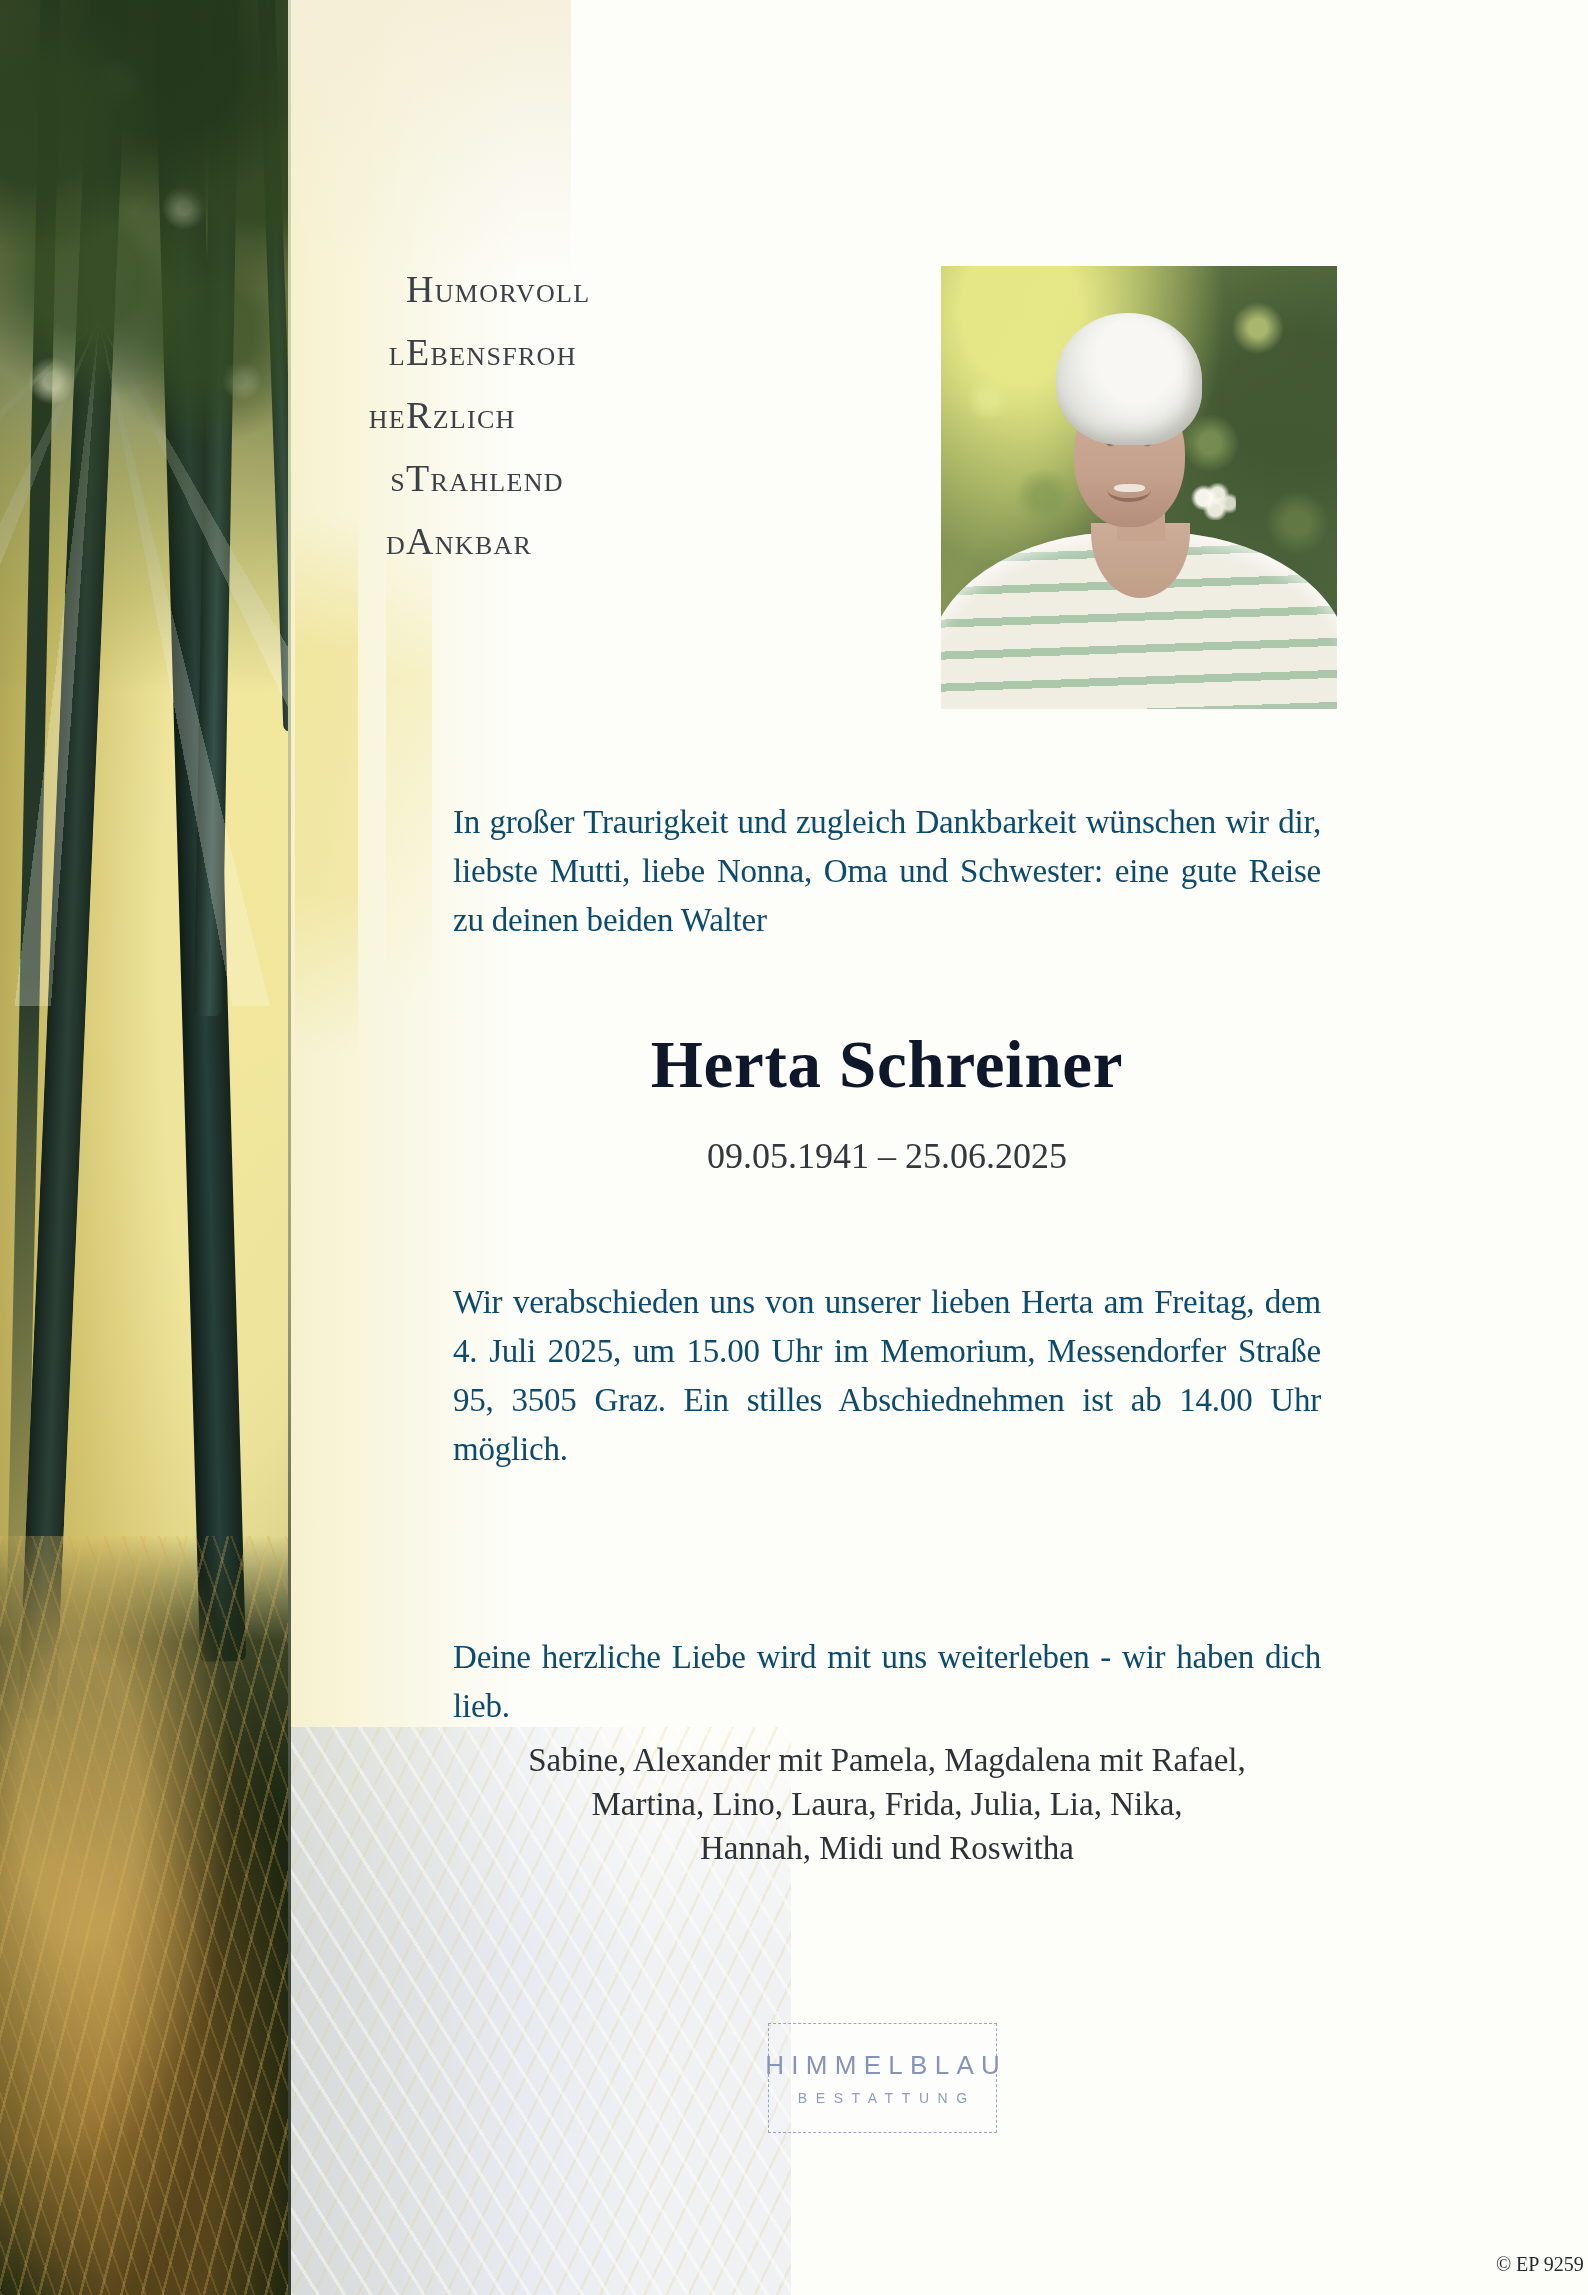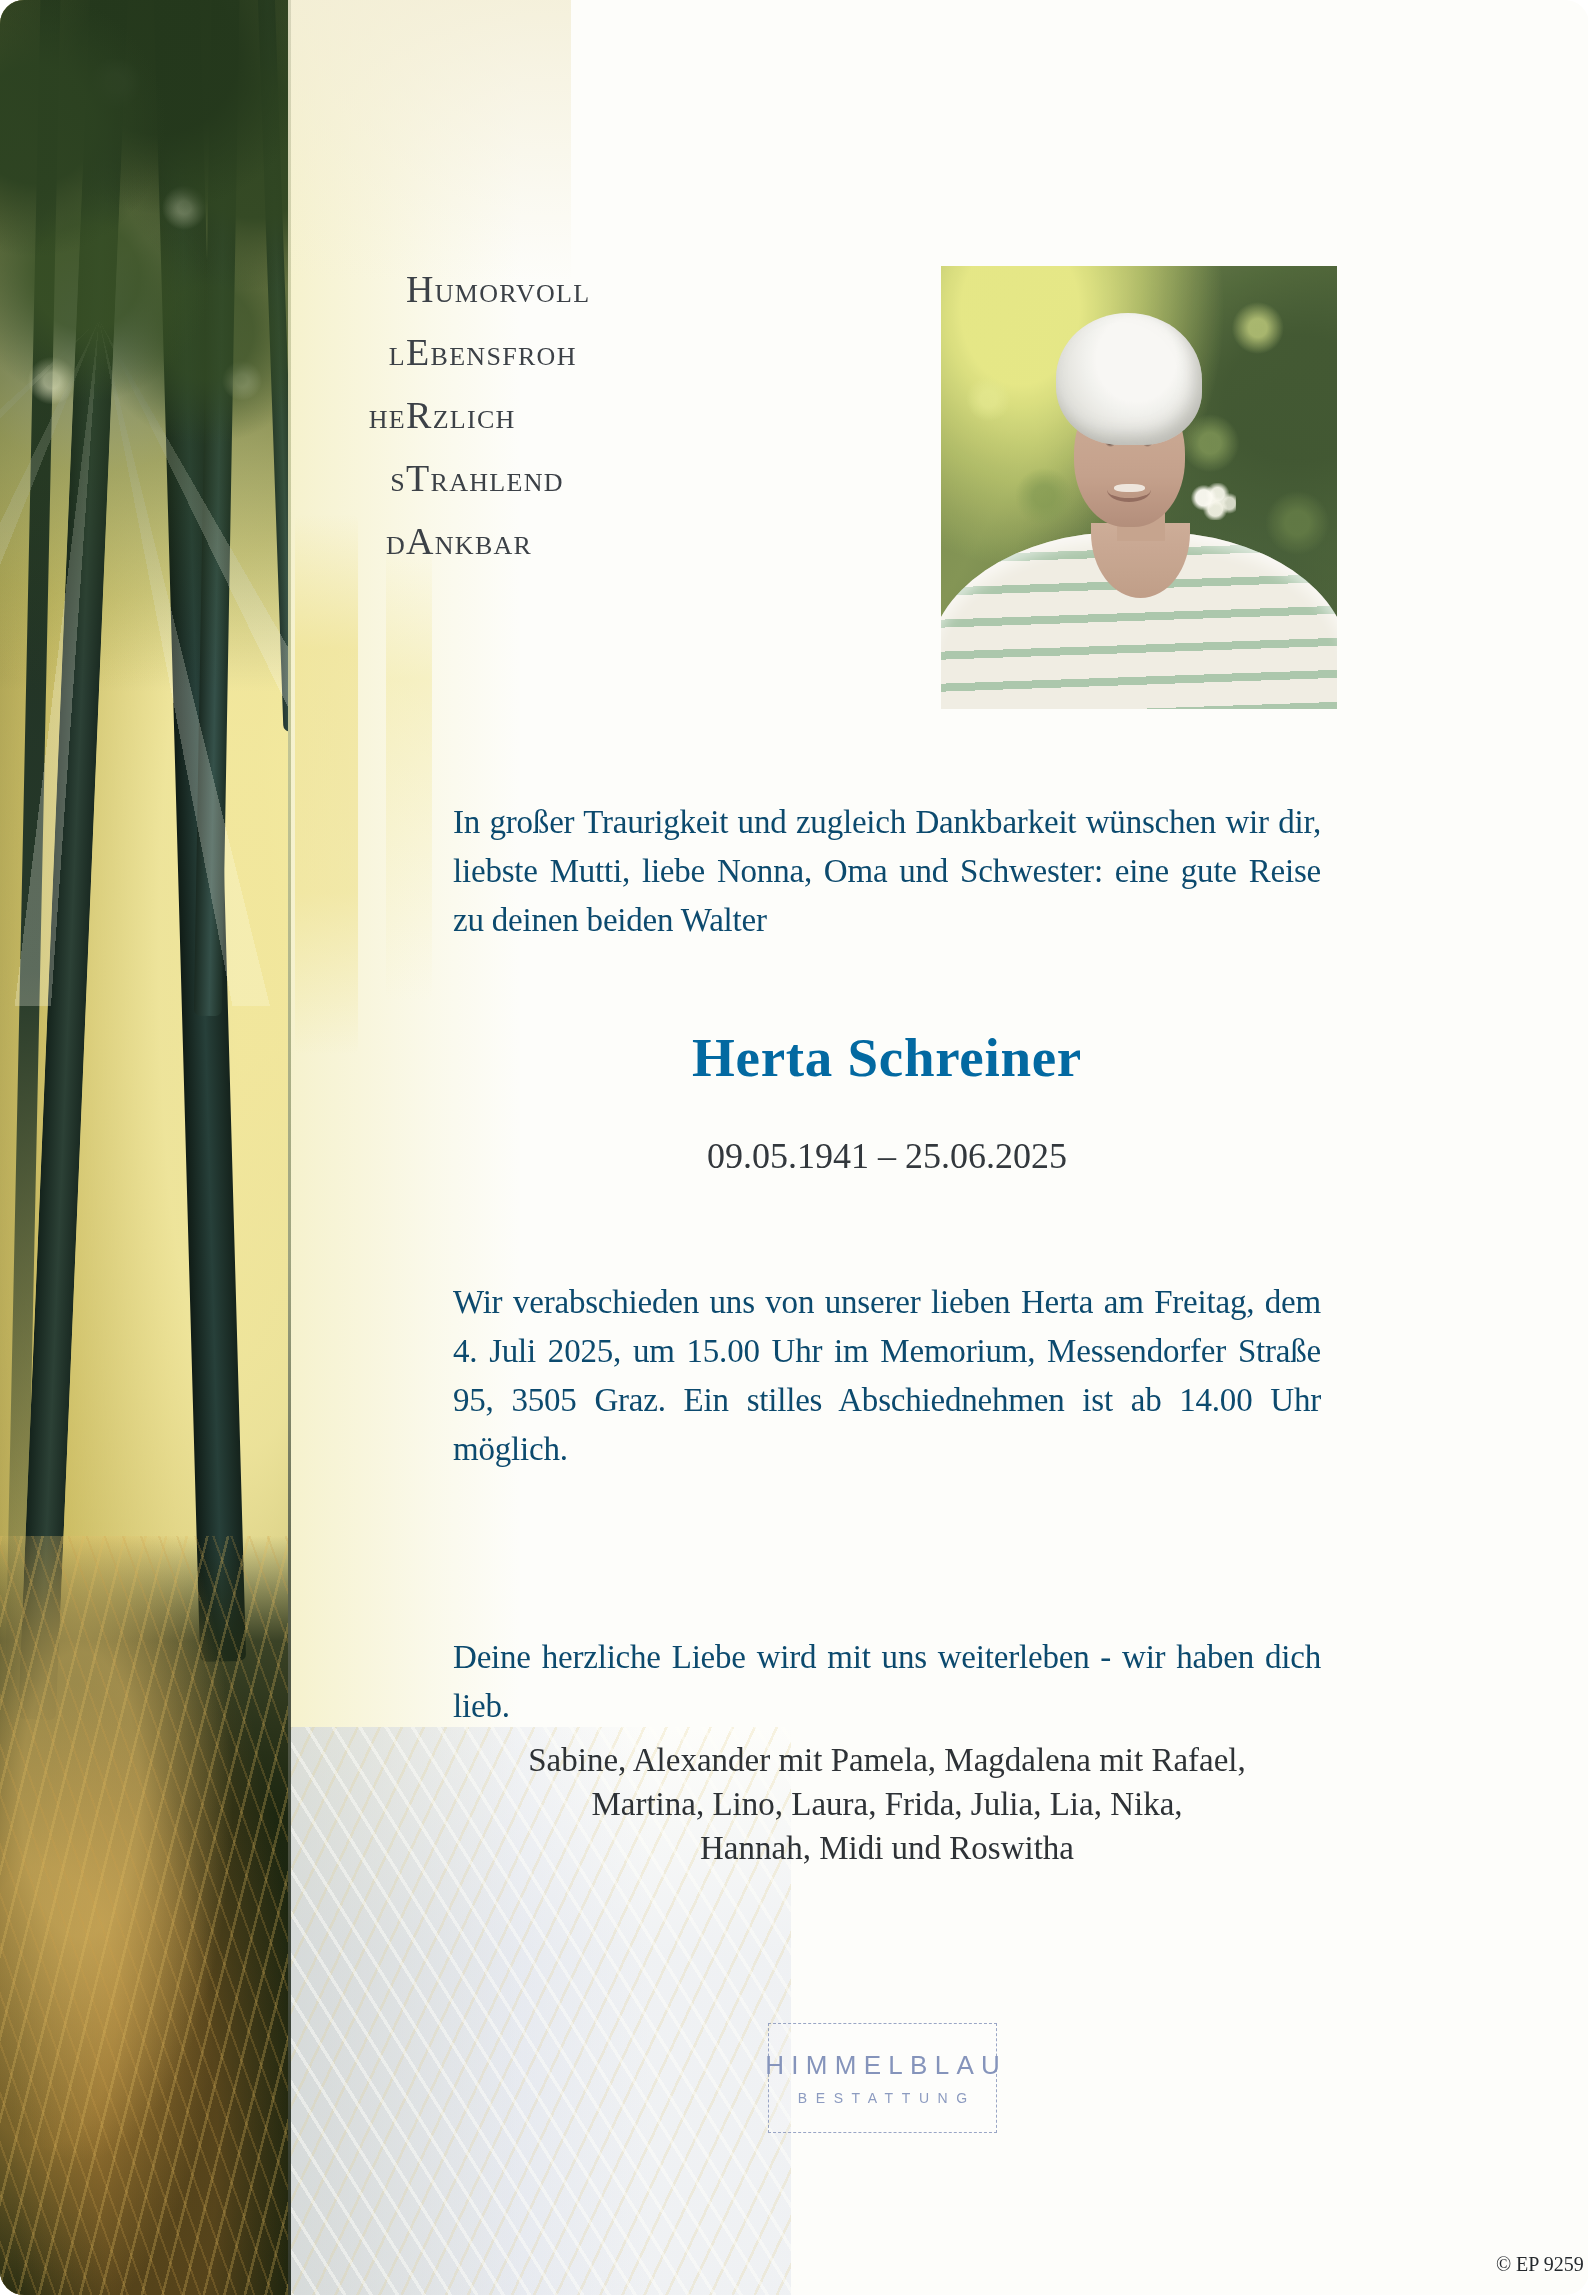--- a/index.html
+++ b/index.html
@@ -3,21 +3,20 @@
 <meta charset="utf-8">
 <style>
   html,body{margin:0;padding:0;background:#ffffff;}
   #page{
     position:relative;
     width:1589px;height:2295px;
     background:#fdfdfa;
     overflow:hidden;
     font-family:"Liberation Serif", serif;
     color:#30353a;
-    border-radius:24px;
   }
   
   .forest{
     position:absolute;left:0;top:0;width:288px;height:2295px;overflow:hidden;
     background:
       radial-gradient(circle at 99px 320px, rgba(255,255,248,.95) 0 30px, rgba(253,247,195,.9) 73px, rgba(248,238,150,.65) 152px, rgba(240,228,120,.28) 277px, rgba(240,228,120,0) 369px),
       radial-gradient(ellipse at 251px 956px, rgba(248,240,168,.85) 0 92px, rgba(240,228,130,.5) 211px, rgba(240,228,130,0) 343px),
       radial-gradient(ellipse at 99px 1879px, rgba(202,169,79,.75) 0 86px, rgba(181,140,58,.45) 198px, rgba(181,140,58,0) 303px),
       radial-gradient(ellipse at 40px 1022px, rgba(74,104,58,.8) 0 79px, rgba(74,104,58,0) 198px),
       radial-gradient(ellipse at 26px 1286px, rgba(64,94,54,.7) 0 73px, rgba(64,94,54,0) 185px),
@@ -144,21 +143,21 @@
     background:
       radial-gradient(circle at 22% 50%, rgba(70,48,40,.75) 0 3.3px, rgba(70,48,40,0) 6px),
       radial-gradient(circle at 78% 50%, rgba(70,48,40,.75) 0 3.3px, rgba(70,48,40,0) 6px);}
   .mouth{position:absolute;left:30%;top:66%;width:40%;height:14%;
     border-bottom:4px solid rgba(120,70,58,.6);border-radius:0 0 50% 50%;}
   .teeth{position:absolute;left:36%;top:70%;width:28%;height:6%;
     background:rgba(245,240,230,.85);border-radius:40%;}
   
   .col{position:absolute;left:453px;width:868px;}
   .para{font-size:33px;line-height:49px;text-align:justify;color:#0c4a6e;letter-spacing:-0.2px;}
-  .deceased-name{top:1026px;text-align:center;font-size:55px;font-weight:bold;color:#0369a1;letter-spacing:0.7px;}
+  .deceased-name{top:1026px;text-align:center;font-size:67px;font-weight:bold;color:#0f172a;letter-spacing:0.7px;}
   .dates{top:1135px;text-align:center;font-size:36px;color:#33383d;}
   .family{top:1738px;text-align:center;font-size:33px;line-height:44px;color:#2e3236;}
   
   .logo-box{
     position:absolute;left:768px;top:2023px;width:227px;height:108px;
     border:1.3px dashed rgba(122,138,180,.75);
     display:flex;flex-direction:column;align-items:center;justify-content:center;
     background:rgba(255,255,255,.2);
   }
   .logo-title{font-family:"Liberation Sans", sans-serif;font-size:26px;font-weight:300;

